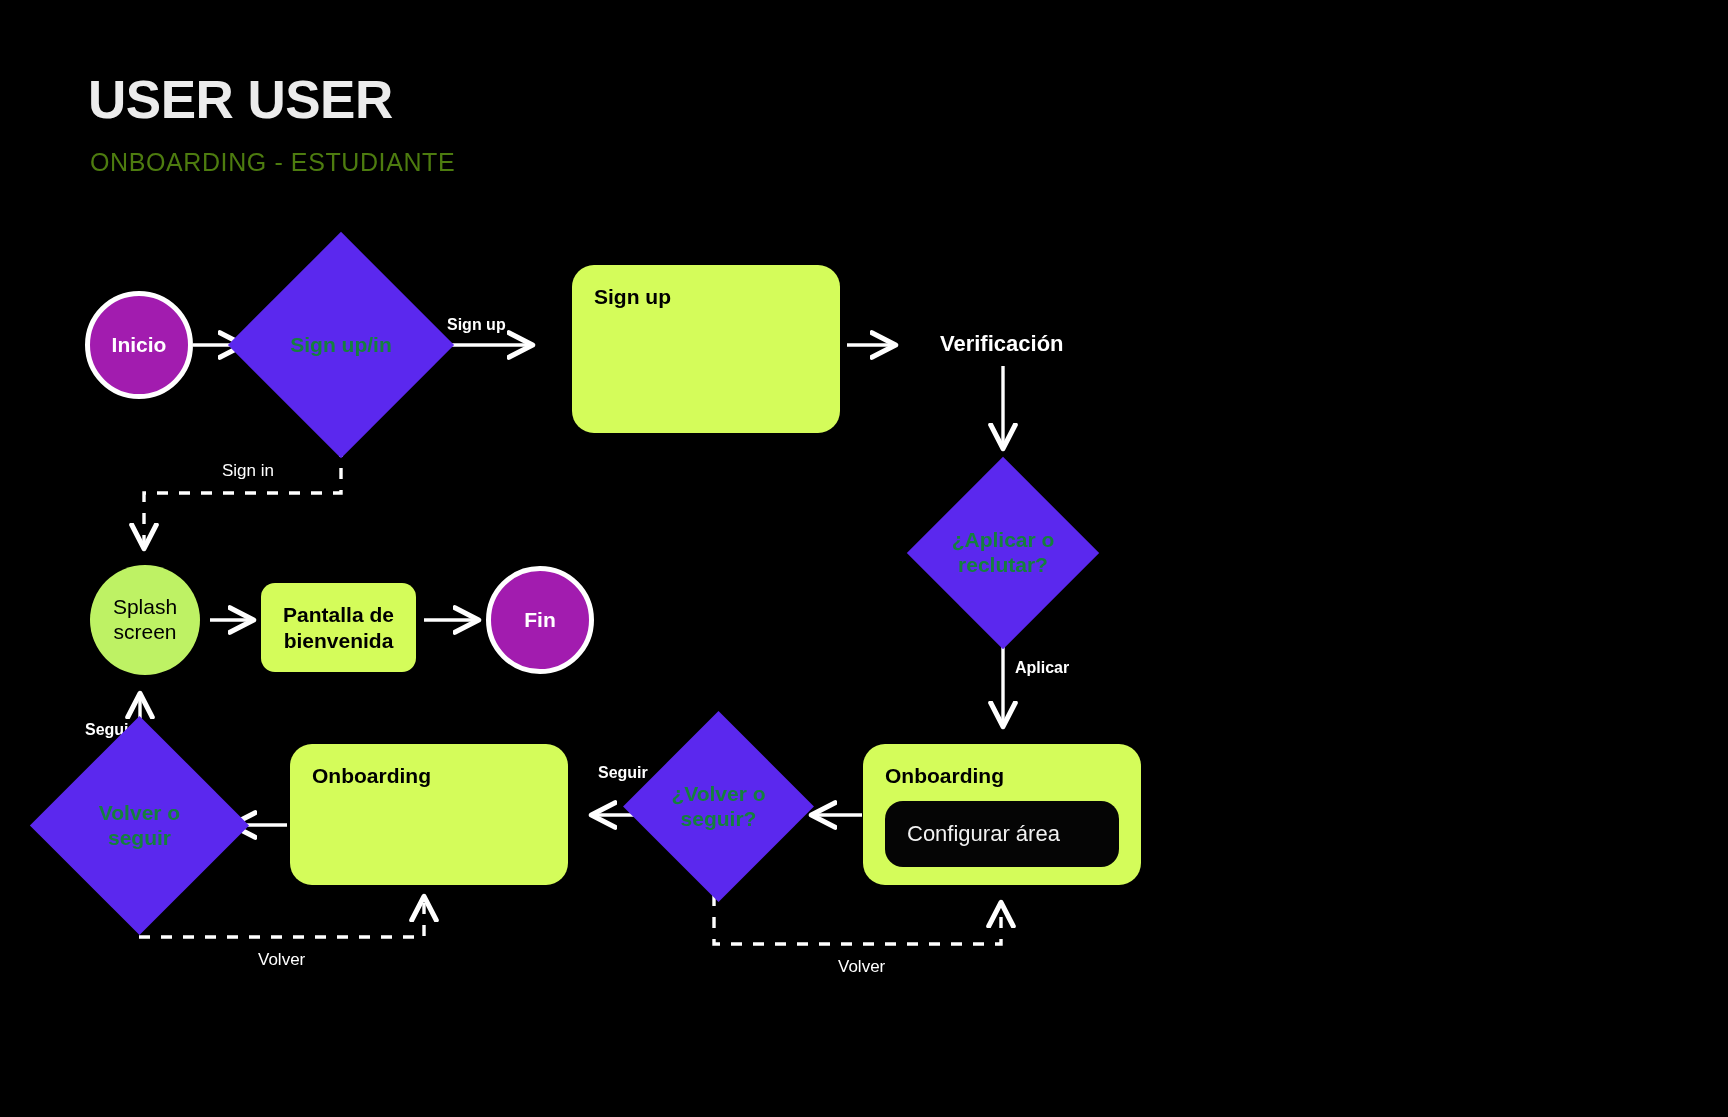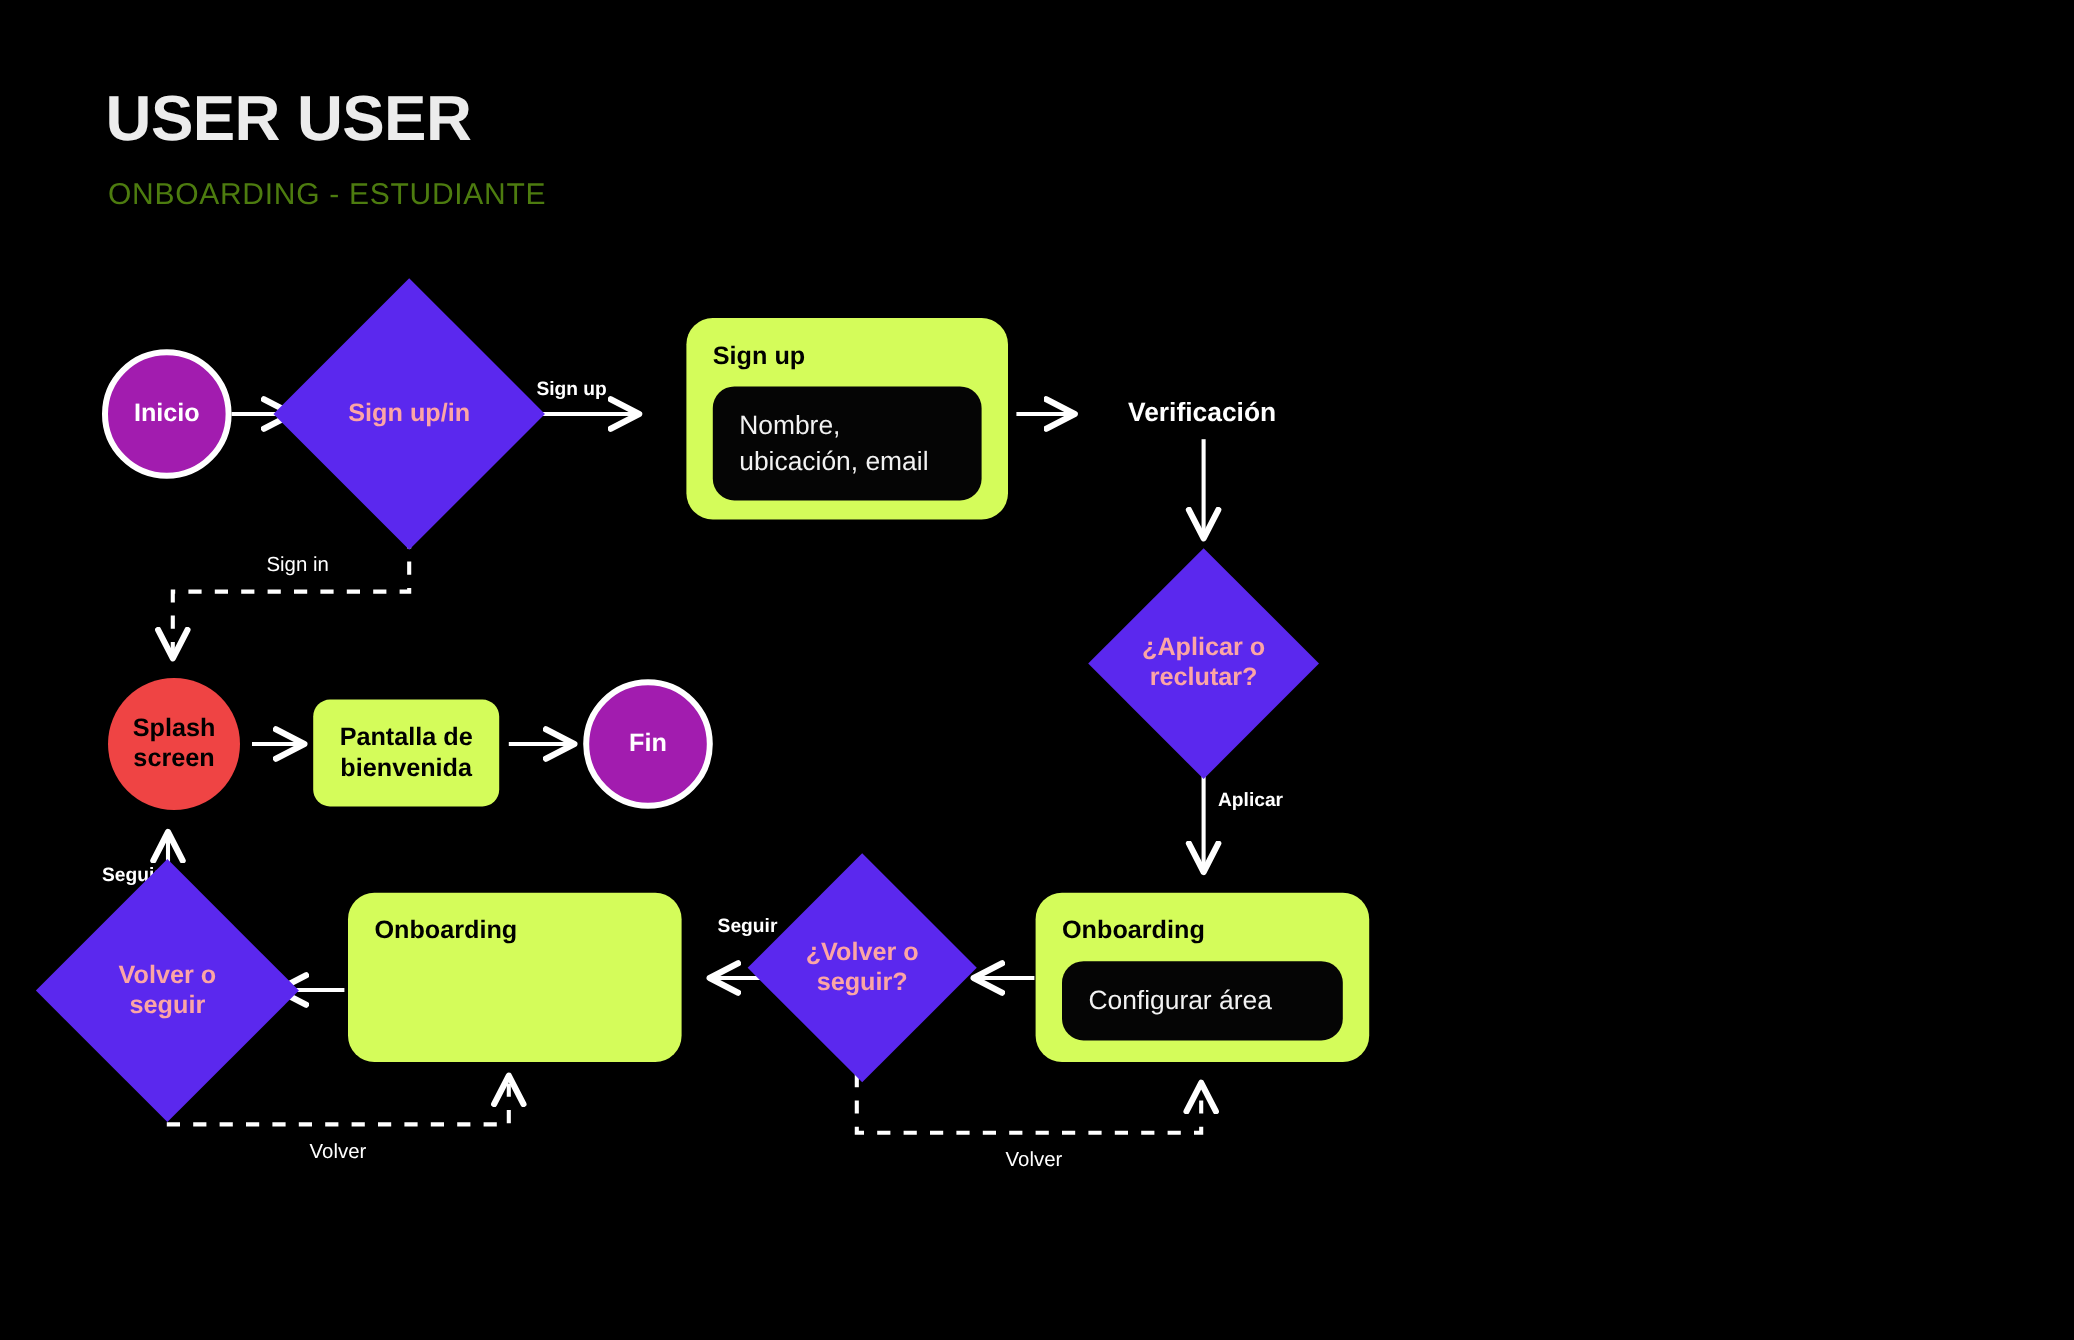--- a/index.html
+++ b/index.html
@@ -57,27 +57,27 @@
     justify-content: center;
     text-align: center;
     font-weight: 700;
     color: #ffffff;
     font-size: 21px;
     line-height: 1.15;
   }
 
   .circle-lime {
     border-radius: 50%;
-    background: #ef4444;
+    background: #bef264;
     border: none;
     display: flex;
     align-items: center;
     justify-content: center;
     text-align: center;
-    font-weight: 700;
+    font-weight: 400;
     color: #000000;
     font-size: 21px;
     line-height: 1.18;
   }
 
   .diamond-wrap {
     display: flex;
     align-items: center;
     justify-content: center;
   }
@@ -85,21 +85,21 @@
     position: absolute;
     inset: 0;
     background: #5B28EE;
     transform: rotate(45deg);
   }
   .diamond-label {
     position: relative;
     z-index: 2;
     text-align: center;
     font-weight: 700;
-    color: #fca5a5;
+    color: #15803d;
     font-size: 21px;
     line-height: 1.18;
     white-space: pre-line;
   }
 
   .pill {
     background: #D4FC5A;
     border-radius: 14px;
     display: flex;
     align-items: center;
@@ -233,21 +233,20 @@
     <span>Inicio</span>
   </div>
 
   <div class="node diamond-wrap" style="left:261px; top:265px; width:160px; height:160px;">
     <div class="diamond-shape"></div>
     <div class="diamond-label">Sign up/in</div>
   </div>
 
   <div class="node card" style="left:572px; top:265px; width:268px; height:168px;">
     <div class="card-title">Sign up</div>
-    <div class="card-inner">Nombre, ubicación, email</div>
   </div>
 
   <div class="plain-label" style="left:940px; top:333px;">Verificación</div>
 
   <div class="node diamond-wrap" style="left:935px; top:485px; width:136px; height:136px;">
     <div class="diamond-shape"></div>
     <div class="diamond-label">¿Aplicar o
 reclutar?</div>
   </div>
 

